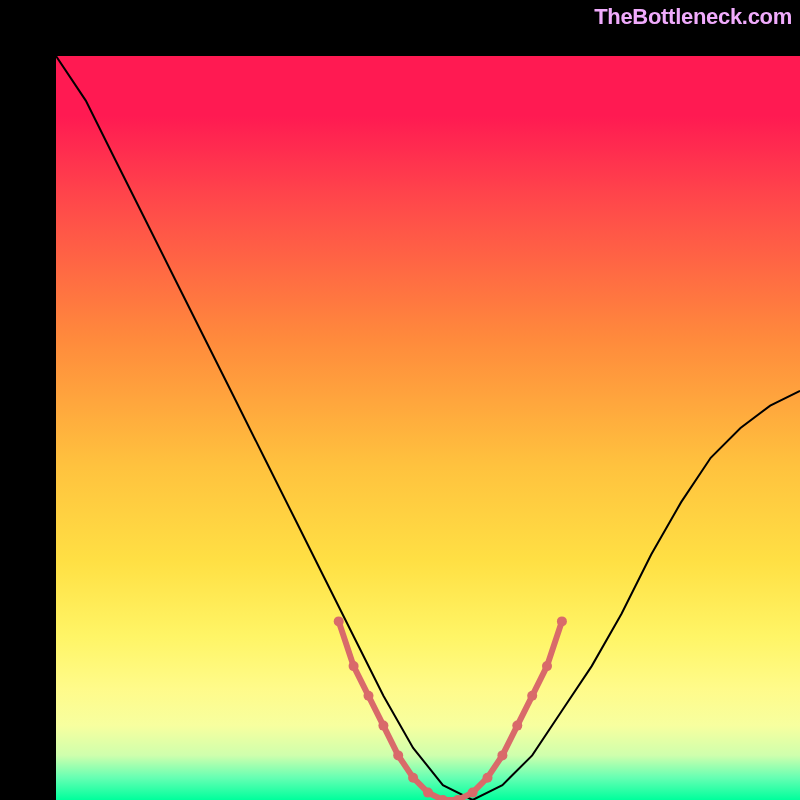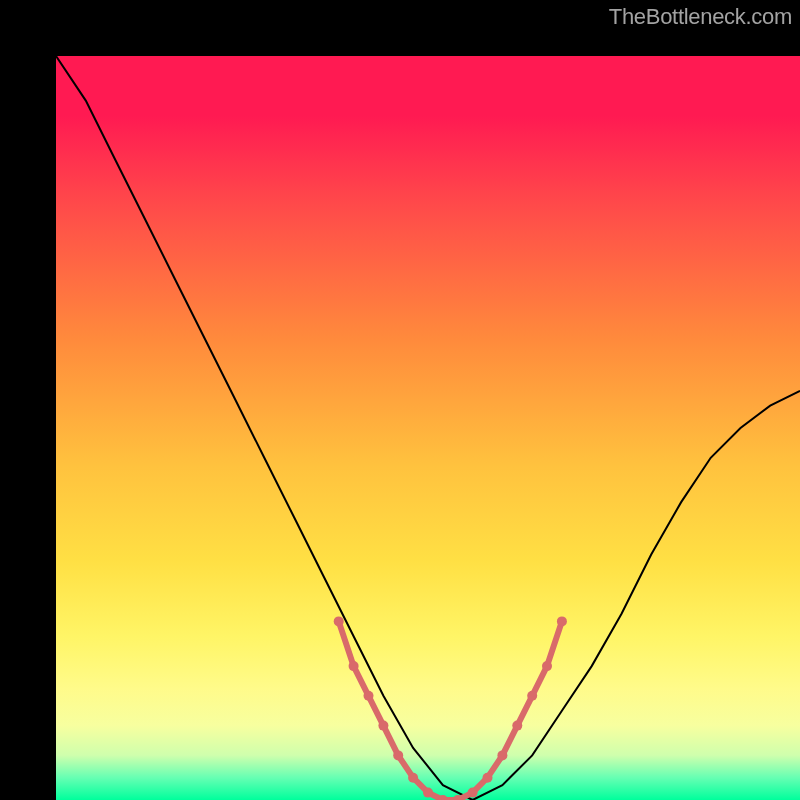--- a/index.html
+++ b/index.html
@@ -62,23 +62,23 @@
     stroke-width: 6;
     stroke-linecap: round;
   }
   .marker-dot {
     fill: #d96a6a;
   }
   .watermark {
     position: absolute;
     top: 4px;
     right: 8px;
-    color: #a3a3a3;
+    color: #f0abfc;
     font-size: 22px;
-    font-weight: 400;
+    font-weight: 700;
     letter-spacing: -0.3px;
     z-index: 10;
   }
 </style>
 </head>
 <body>
 
 <div class="watermark">TheBottleneck.com</div>
 
 <div class="frame">

